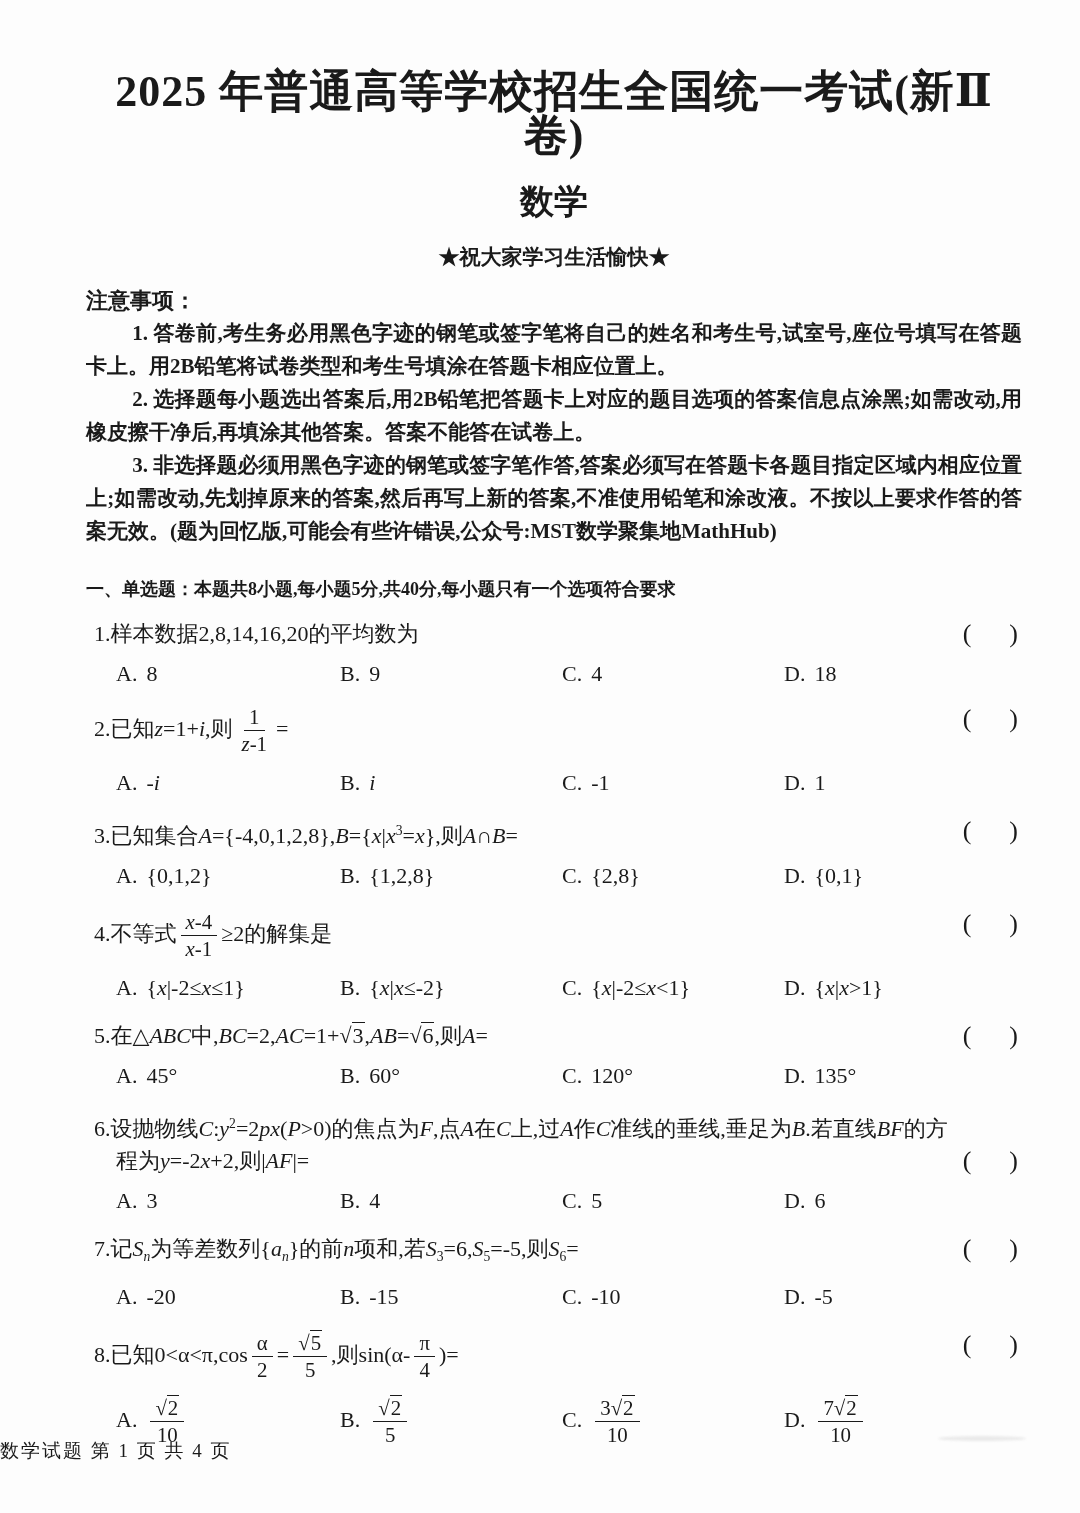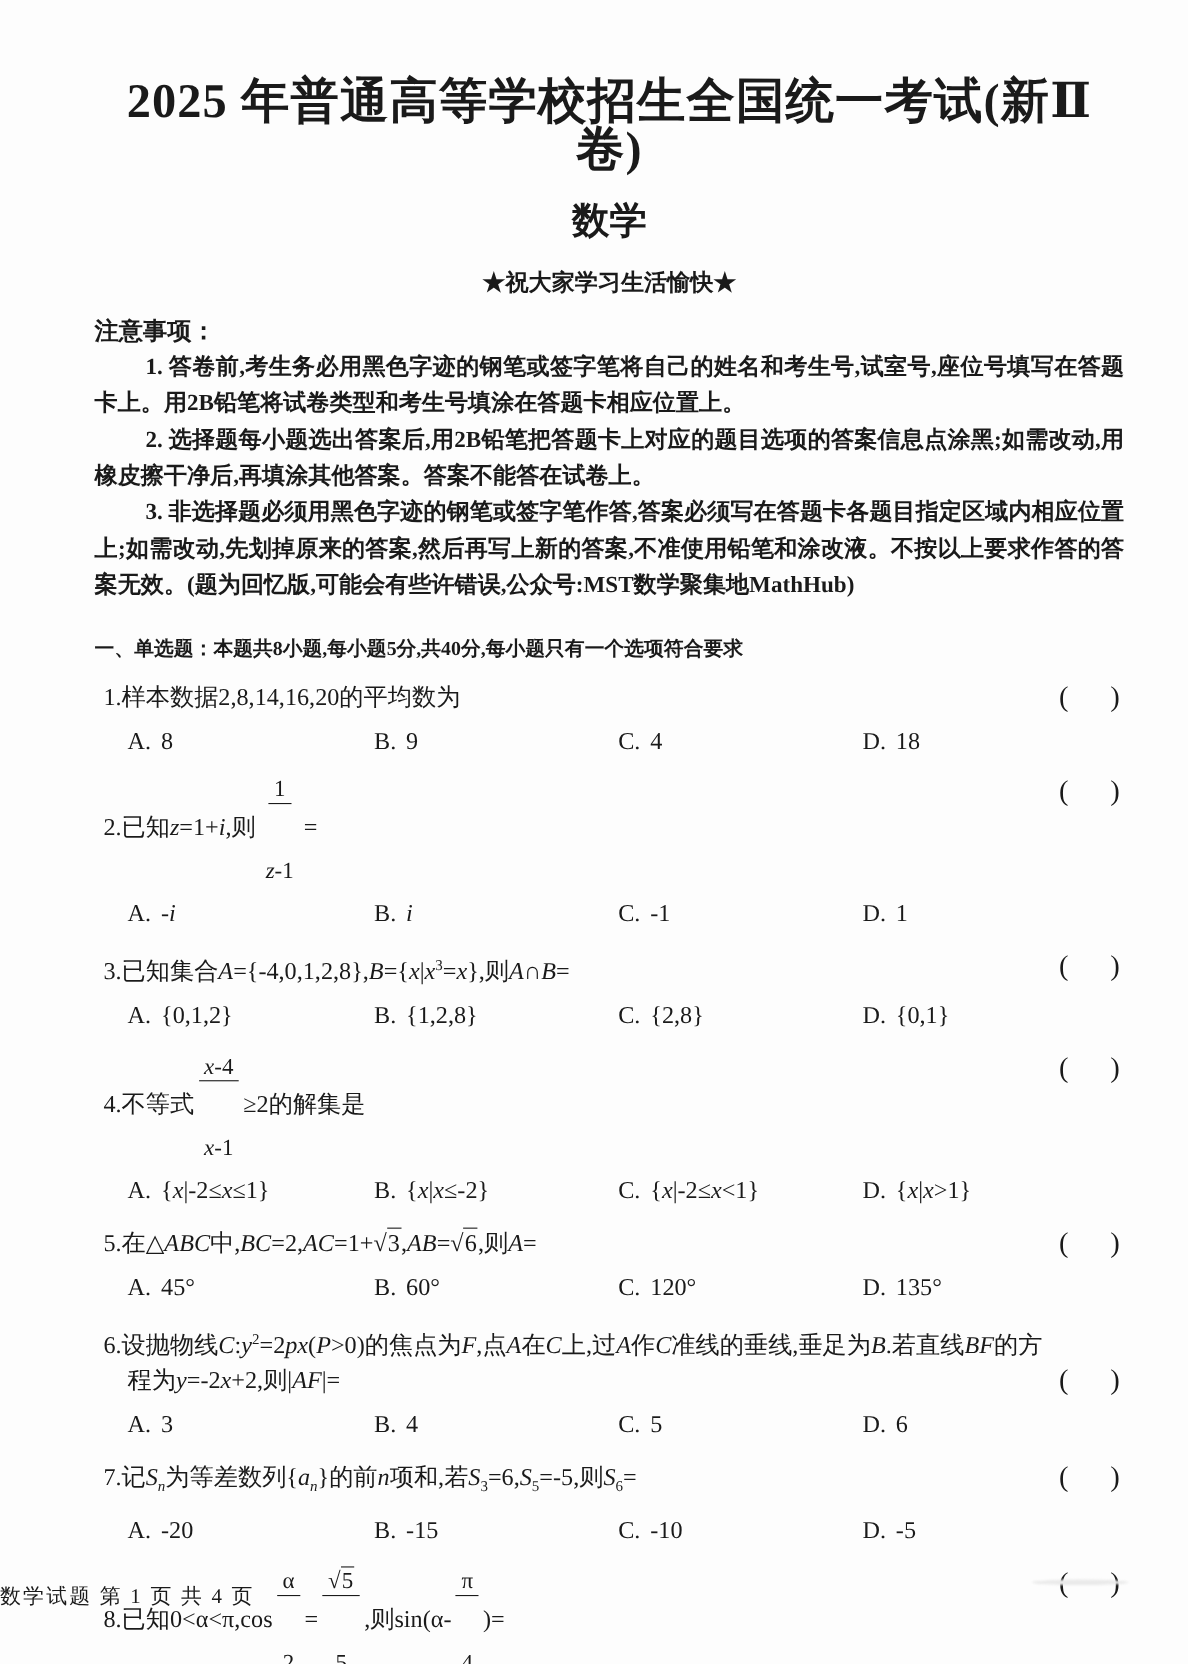--- a/index.html
+++ b/index.html
@@ -54,21 +54,21 @@
   }
   .option{white-space:nowrap;}
   .opt-label{margin-right:9px;}
 
   
   .frac{
     display:inline-flex;flex-direction:column;align-items:center;
     vertical-align:middle;margin:2px 4px;font-size:0.95em;line-height:1.15;
   }
   .frac .num{padding:0 5px 1px;border-bottom:1.6px solid #1a1a1a;}
-  .frac .den{padding:1px 5px 0;margin-top:47px;}
+  .frac .den{padding:1px 5px 0;}
   .sq .rad{border-top:1.6px solid #1a1a1a;padding:0 1px;}
   sub,sup{font-size:0.62em;}
 
   .footer{
     position:absolute;left:0;right:0;top:1438px;
     text-align:left;font-size:19px;letter-spacing:2px;
   }
   .smudge{
     position:absolute;left:938px;top:1436px;width:88px;height:5px;
     background:#eaeaea;border-radius:50%;filter:blur(1px);

